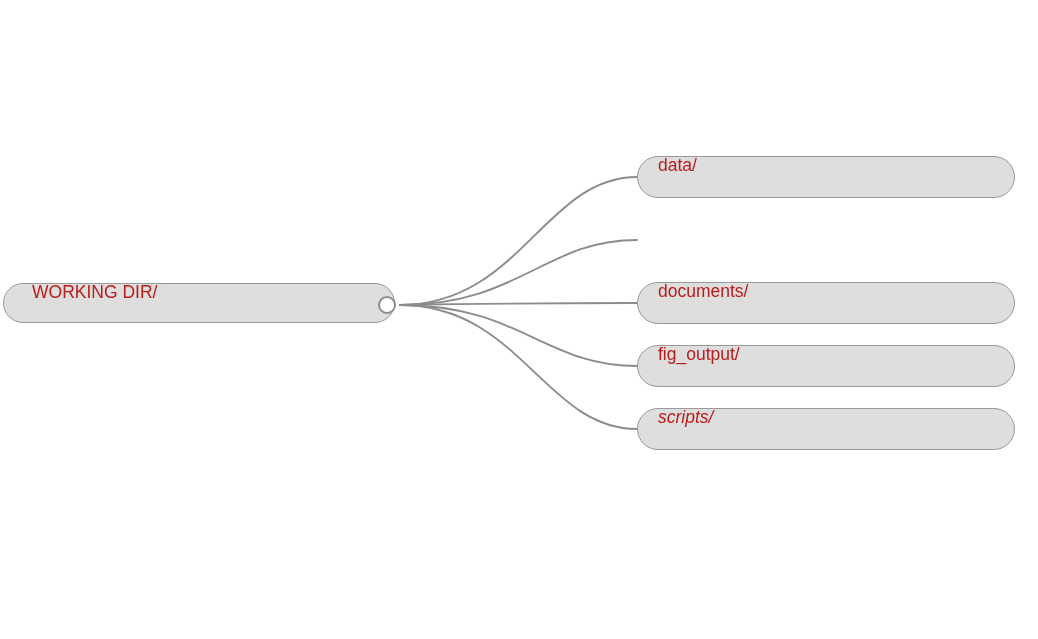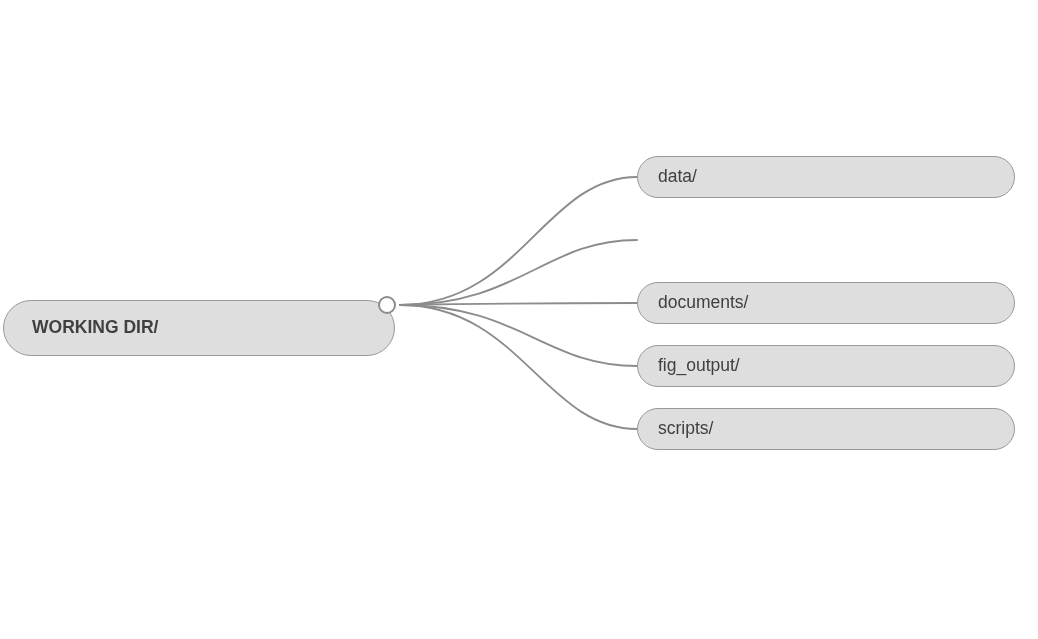--- a/index.html
+++ b/index.html
@@ -26,49 +26,47 @@
     height: 639px;
     pointer-events: none;
   }
   .node {
     position: absolute;
     box-sizing: border-box;
     background: #dedede;
     border: 1.6px solid #999999;
     border-radius: 999px;
     display: flex;
-    align-items: center;
-    color: #404040;
+    color: #b91c1c;
     font-family: "Liberation Sans", sans-serif;
     font-size: 17.5px;
     line-height: 1;
     white-space: nowrap;
   }
   .node-label {
     display: block;
   }
   .root-node {
     left: 3px;
-    top: 300px;
+    top: 283px;
     width: 392px;
-    height: 56px;
+    height: 40px;
     padding-left: 28px;
-    font-weight: bold;
   }
   .child-node {
     left: 637px;
     width: 378px;
     height: 42px;
     padding-left: 20px;
   }
   .child-0 { top: 156px; }
   .child-1 { top: 219px; }
   .child-2 { top: 282px; }
   .child-3 { top: 345px; }
-  .child-4 { top: 408px; }
+  .child-4 { top: 408px; font-style: italic; }
 
   .hub-circle {
     position: absolute;
     left: 378px;
     top: 296px;
     width: 18px;
     height: 18px;
     box-sizing: border-box;
     border-radius: 50%;
     background: #ffffff;

